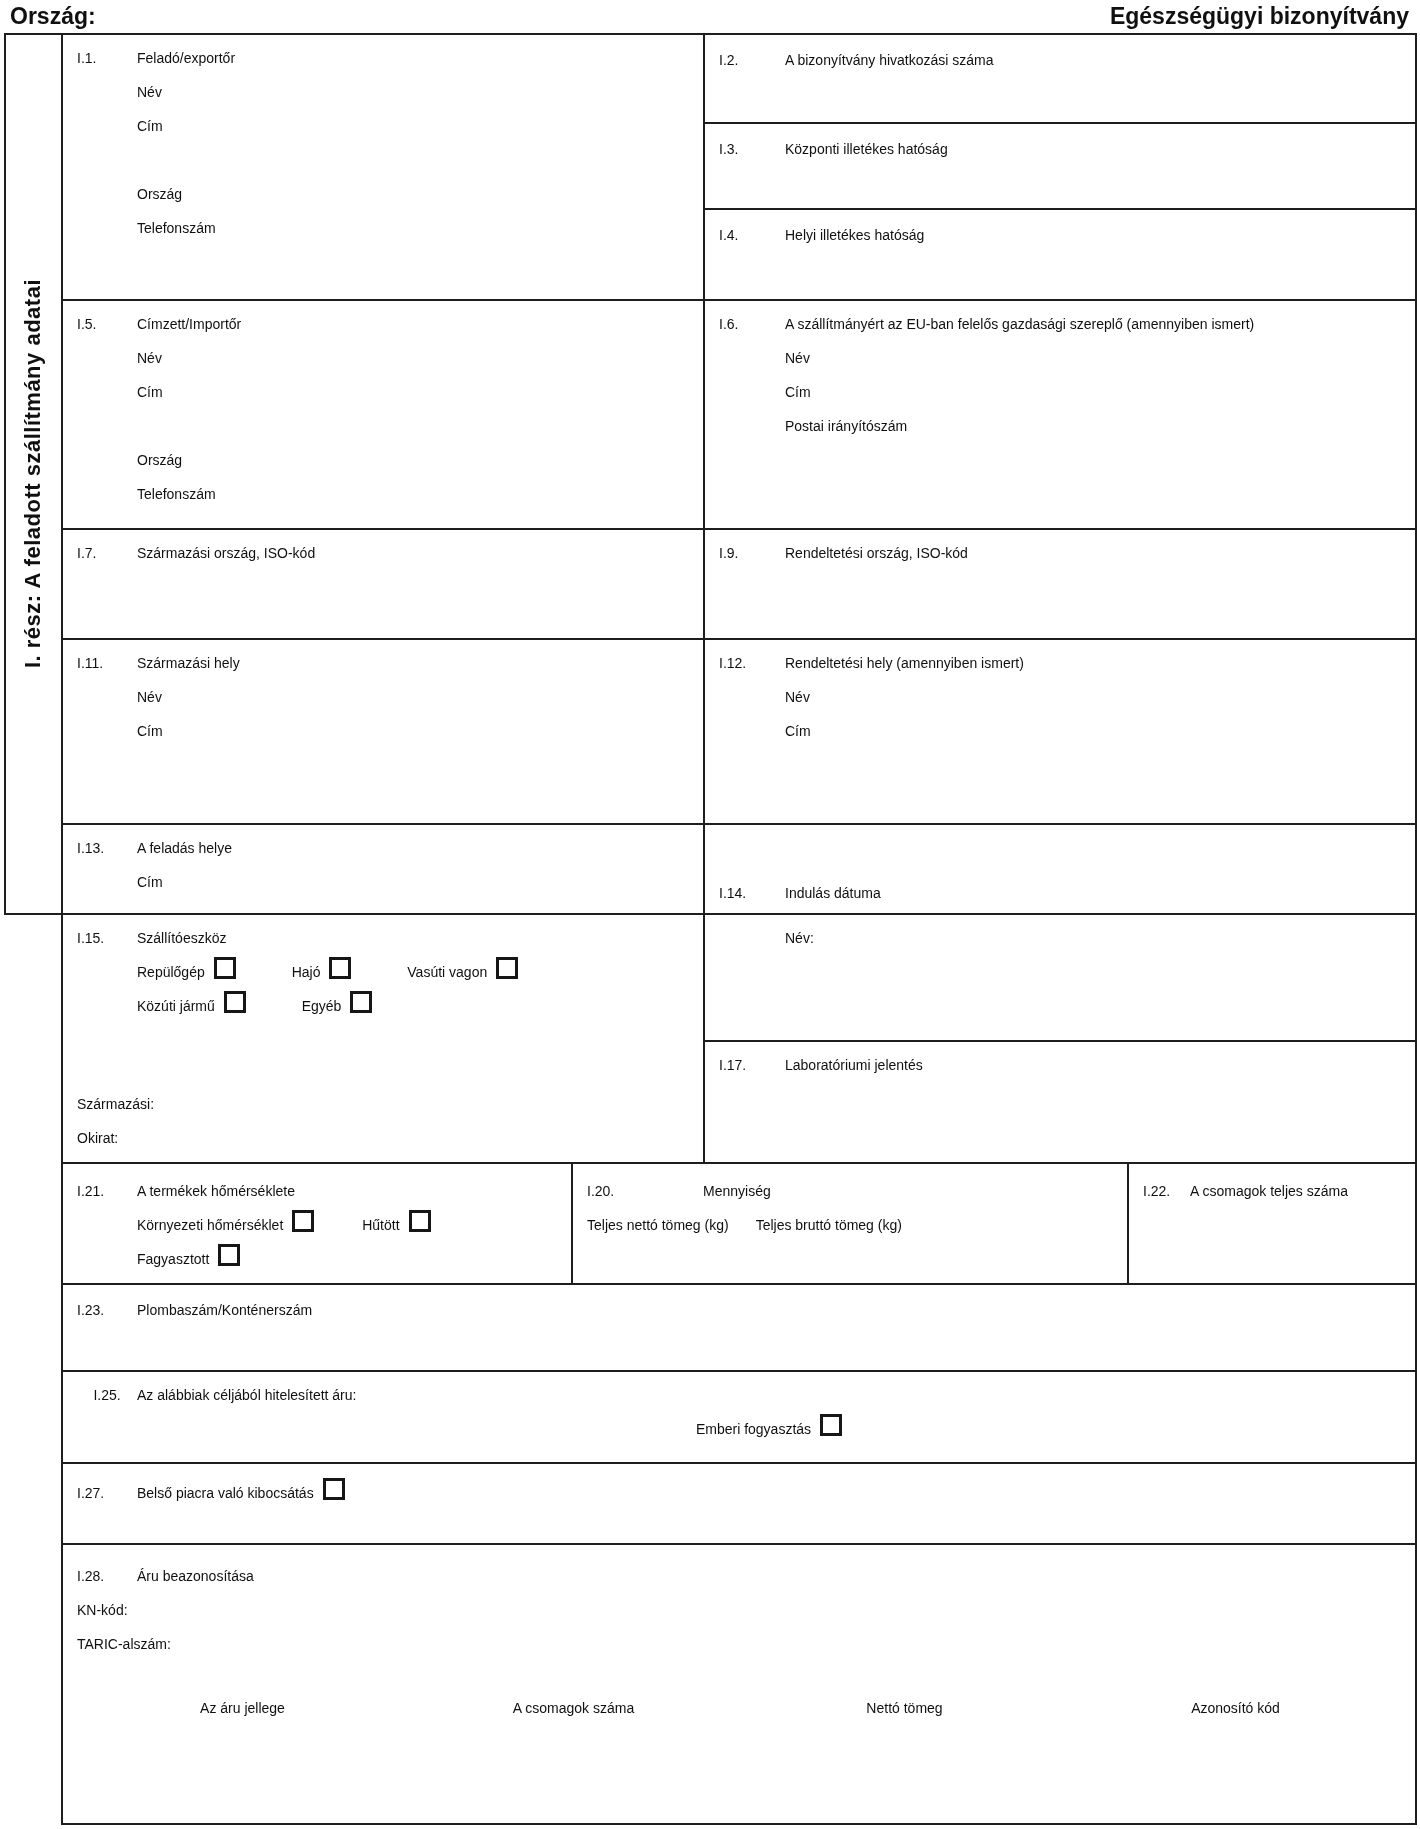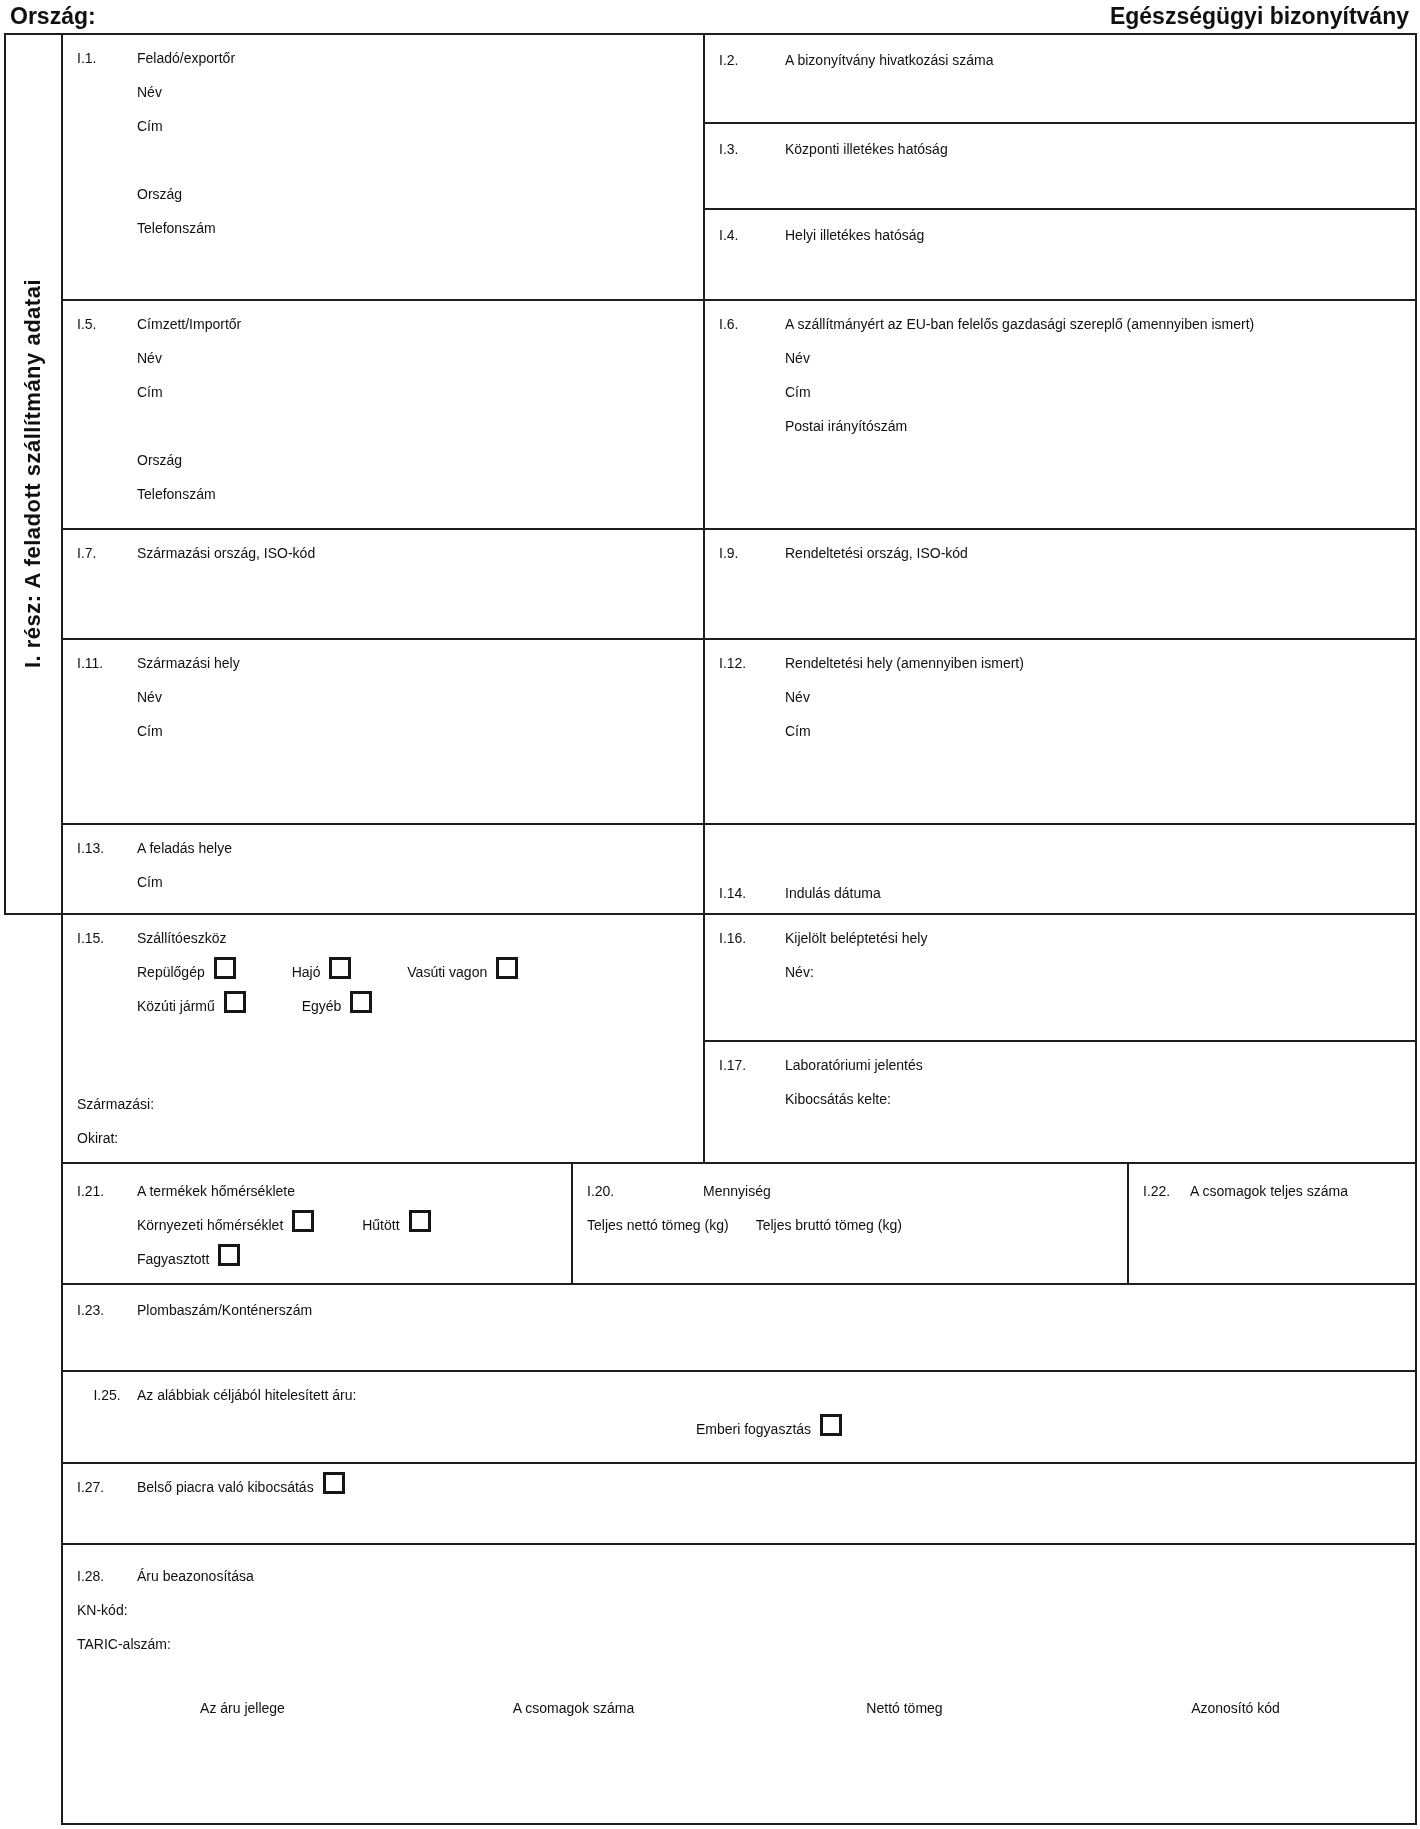--- a/index.html
+++ b/index.html
@@ -178,33 +178,28 @@
     </div>
     <div class="sub">
       <span class="opt"><span>Közúti jármű</span><span class="cb"></span></span>
       <span class="opt"><span>Egyéb</span><span class="cb"></span></span>
     </div>
     <div class="idline">Származási:</div>
     <div>Okirat:</div>
   </div>
 
   <div class="cell r" style="left:703px;top:913px;width:712px;height:127px;">
-    <div class="row1">
-        <span class="lbl">I.16.</span>
-        <span>Kijelölt beléptetési hely</span>
-      </div>
     <div class="sub">Név:</div>
   </div>
 
   <div class="cell r" style="left:703px;top:1040px;width:712px;height:122px;">
     <div class="row1">
         <span class="lbl">I.17.</span>
         <span>Laboratóriumi jelentés</span>
       </div>
-    <div class="sub">Kibocsátás kelte:</div>
   </div>
 
   <div class="cell" style="left:61px;top:1162px;width:510px;height:121px;padding-top:12px;">
     <div class="row1">
         <span class="lbl">I.21.</span>
         <span>A termékek hőmérséklete</span>
       </div>
     <div class="sub">
       <span class="opt" style="margin-right:44px;"><span>Környezeti hőmérséklet</span><span class="cb"></span></span>
       <span class="opt"><span>Hűtött</span><span class="cb"></span></span>
@@ -237,21 +232,21 @@
   </div>
 
   <div class="cell" style="left:61px;top:1370px;width:1354px;height:92px;text-align:center;">
     <div class="row1">
         <span class="lbl">I.25.</span>
         <span>Az alábbiak céljából hitelesített áru:</span>
       </div>
     <div class="sub"><span>Emberi fogyasztás</span><span class="cb"></span></div>
   </div>
 
-  <div class="cell" style="left:61px;top:1462px;width:1354px;height:81px;padding-top:8px;">
+  <div class="cell" style="left:61px;top:1462px;width:1354px;height:81px;padding-top:14px;">
     <div class="row1">
         <span class="lbl">I.27.</span>
         <span><span>Belső piacra való kibocsátás</span><span class="cb"></span></span>
       </div>
   </div>
 
   <div class="cell" style="left:61px;top:1543px;width:1354px;height:282px;padding-top:16px;">
     <div class="row1">
         <span class="lbl">I.28.</span>
         <span>Áru beazonosítása</span>

